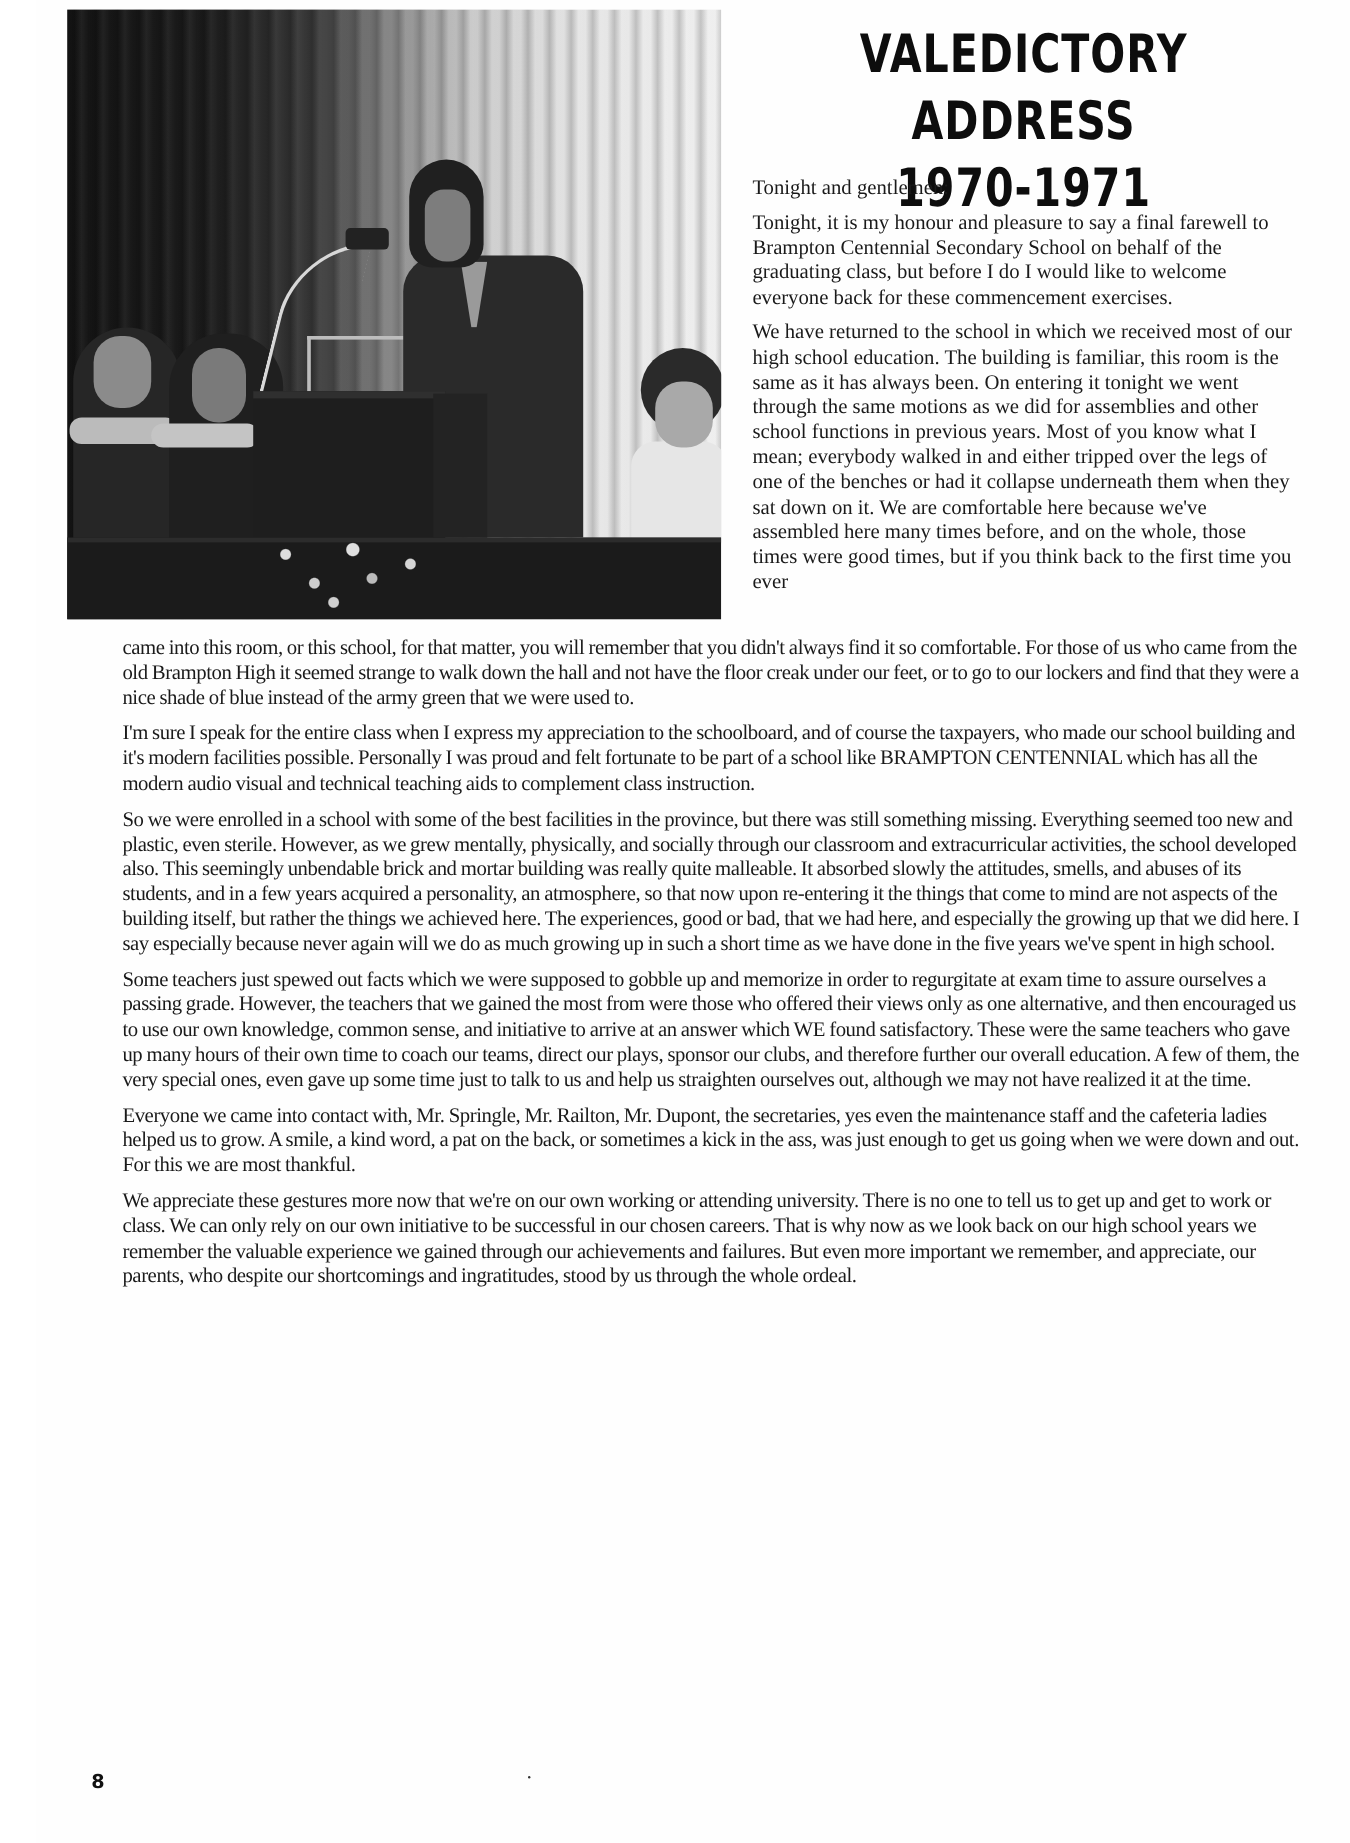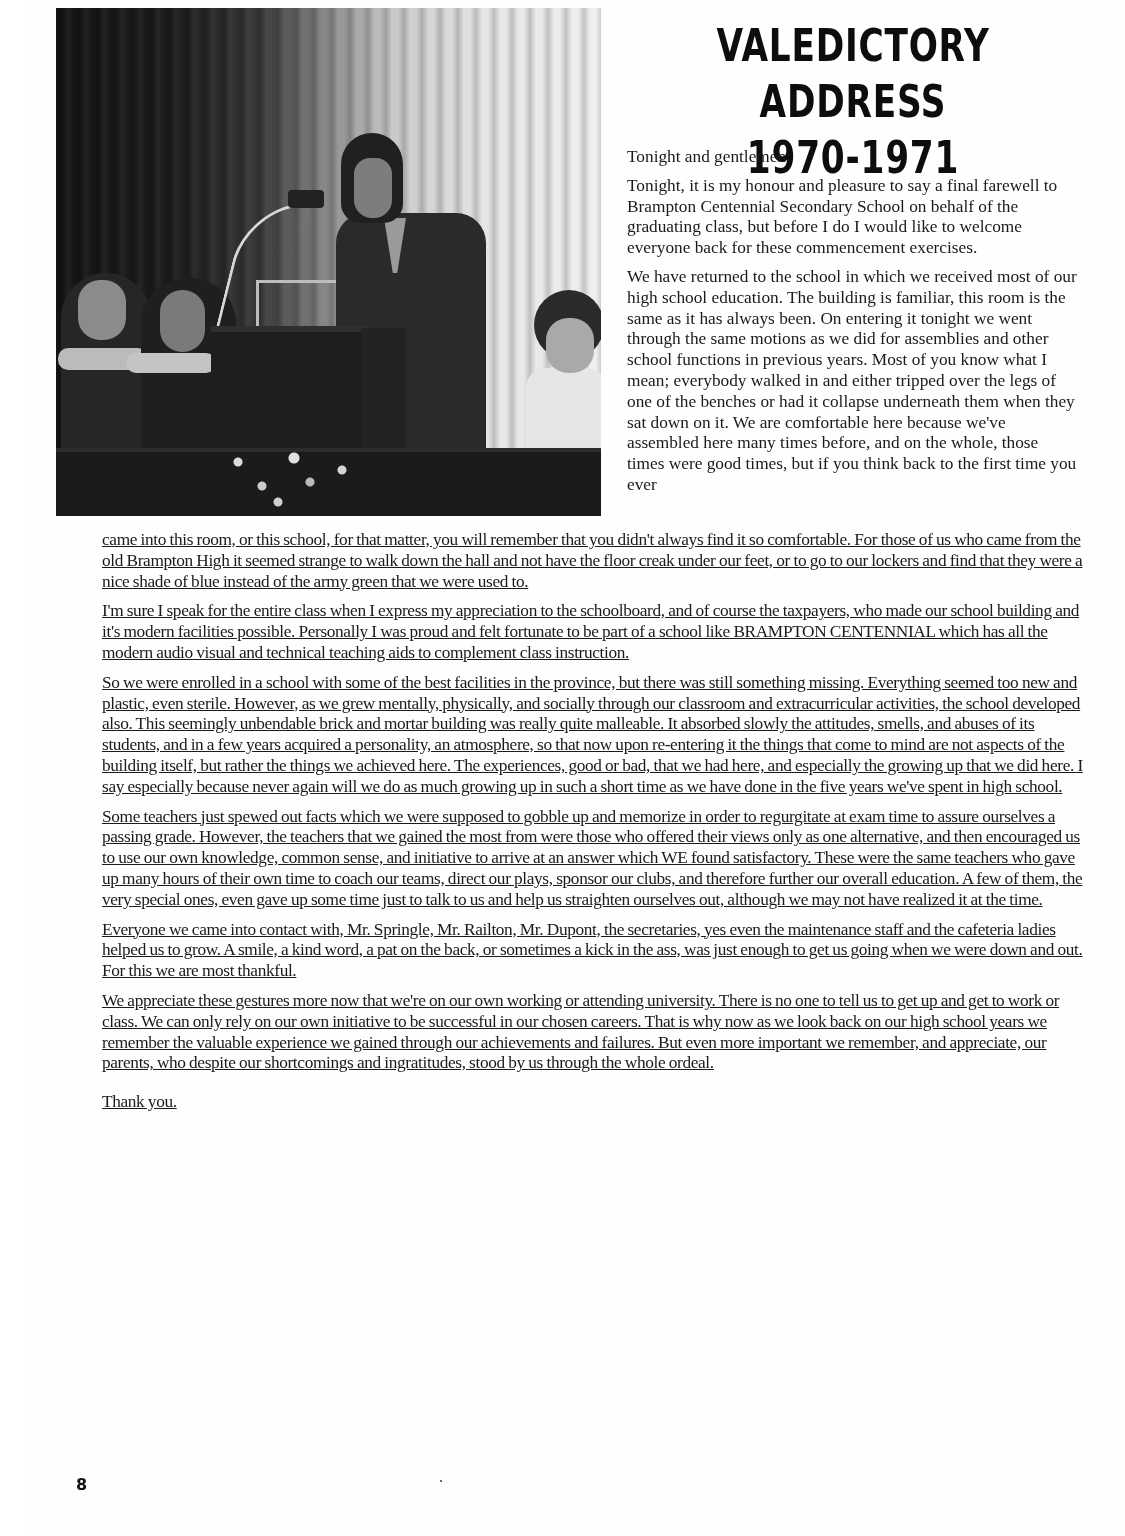--- a/index.html
+++ b/index.html
@@ -37,21 +37,21 @@
   .title { position: absolute; left: 588px; top: 18px; width: 470px; text-align: center;
     font-family: "DejaVu Sans", sans-serif; font-weight: bold; font-size: 44px; line-height: 56px;
     transform: scaleX(0.78); transform-origin: center top; letter-spacing: 1px; color: #0d0d0d; }
 
   
   .text { font-family: "Liberation Serif", serif; font-size: 17.3px; line-height: 20.8px; color: #1a1a1a; }
   .para { margin: 0 0 8px 0; }
   .col-right { position: absolute; left: 597px; top: 147px; width: 450px; }
   .full { position: absolute; left: 72px; top: 530px; width: 990px; }
   .full .para { margin-bottom: 9px; }
-  .tight { letter-spacing: -0.35px; word-spacing: -0.5px; text-decoration: underline; }
+  .tight { letter-spacing: -0.35px; word-spacing: -0.5px; }
 
   .page-number { position: absolute; left: 46px; top: 1475px; font-family: "DejaVu Sans", sans-serif; font-weight: bold; font-size: 16px; color: #111; }
   .speck { position: absolute; width: 3px; height: 3px; background: #333; border-radius: 50%; }
 </style>
 </head>
 <body>
 
 <div class="page">
 
   <div class="photo" title="Student delivering the valedictory address at a podium with microphone, seated faculty members and a woman on stage">
@@ -89,20 +89,19 @@
     <p class="para" style="margin-bottom:0">We have returned to the school in which we received most of our high school education. The building is familiar, this room is the same as it has always been. On entering it tonight we went through the same motions as we did for assemblies and other school functions in previous years. Most of you know what I mean; everybody walked in and either tripped over the legs of one of the benches or had it collapse underneath them when they sat down on it. We are comfortable here because we've assembled here many times before, and on the whole, those times were good times, but if you think back to the first time you ever</p>
   </div>
 
   <div class="full text tight">
     <p class="para">came into this room, or this school, for that matter, you will remember that you didn't always find it so comfortable. For those of us who came from the old Brampton High it seemed strange to walk down the hall and not have the floor creak under our feet, or to go to our lockers and find that they were a nice shade of blue instead of the army green that we were used to.</p>
     <p class="para">I'm sure I speak for the entire class when I express my appreciation to the schoolboard, and of course the taxpayers, who made our school building and it's modern facilities possible. Personally I was proud and felt fortunate to be part of a school like BRAMPTON CENTENNIAL which has all the modern audio visual and technical teaching aids to complement class instruction.</p>
     <p class="para">So we were enrolled in a school with some of the best facilities in the province, but there was still something missing. Everything seemed too new and plastic, even sterile. However, as we grew mentally, physically, and socially through our classroom and extracurricular activities, the school developed also. This seemingly unbendable brick and mortar building was really quite malleable. It absorbed slowly the attitudes, smells, and abuses of its students, and in a few years acquired a personality, an atmosphere, so that now upon re-entering it the things that come to mind are not aspects of the building itself, but rather the things we achieved here. The experiences, good or bad, that we had here, and especially the growing up that we did here. I say especially because never again will we do as much growing up in such a short time as we have done in the five years we've spent in high school.</p>
     <p class="para">Some teachers just spewed out facts which we were supposed to gobble up and memorize in order to regurgitate at exam time to assure ourselves a passing grade. However, the teachers that we gained the most from were those who offered their views only as one alternative, and then encouraged us to use our own knowledge, common sense, and initiative to arrive at an answer which WE found satisfactory. These were the same teachers who gave up many hours of their own time to coach our teams, direct our plays, sponsor our clubs, and therefore further our overall education. A few of them, the very special ones, even gave up some time just to talk to us and help us straighten ourselves out, although we may not have realized it at the time.</p>
     <p class="para">Everyone we came into contact with, Mr. Springle, Mr. Railton, Mr. Dupont, the secretaries, yes even the maintenance staff and the cafeteria ladies helped us to grow. A smile, a kind word, a pat on the back, or sometimes a kick in the ass, was just enough to get us going when we were down and out. For this we are most thankful.</p>
     <p class="para" style="margin-bottom:18px">We appreciate these gestures more now that we're on our own working or attending university. There is no one to tell us to get up and get to work or class. We can only rely on our own initiative to be successful in our chosen careers. That is why now as we look back on our high school years we remember the valuable experience we gained through our achievements and failures. But even more important we remember, and appreciate, our parents, who despite our shortcomings and ingratitudes, stood by us through the whole ordeal.</p>
-    <p class="para">Thank you.</p>
   </div>
 
   <div class="page-number">8</div>
 
   <span class="speck" style="left:1118px; top:665px;"></span>
   <span class="speck" style="left:410px; top:1480px; width:2px; height:2px;"></span>
 </div>
 
 </body></html>

